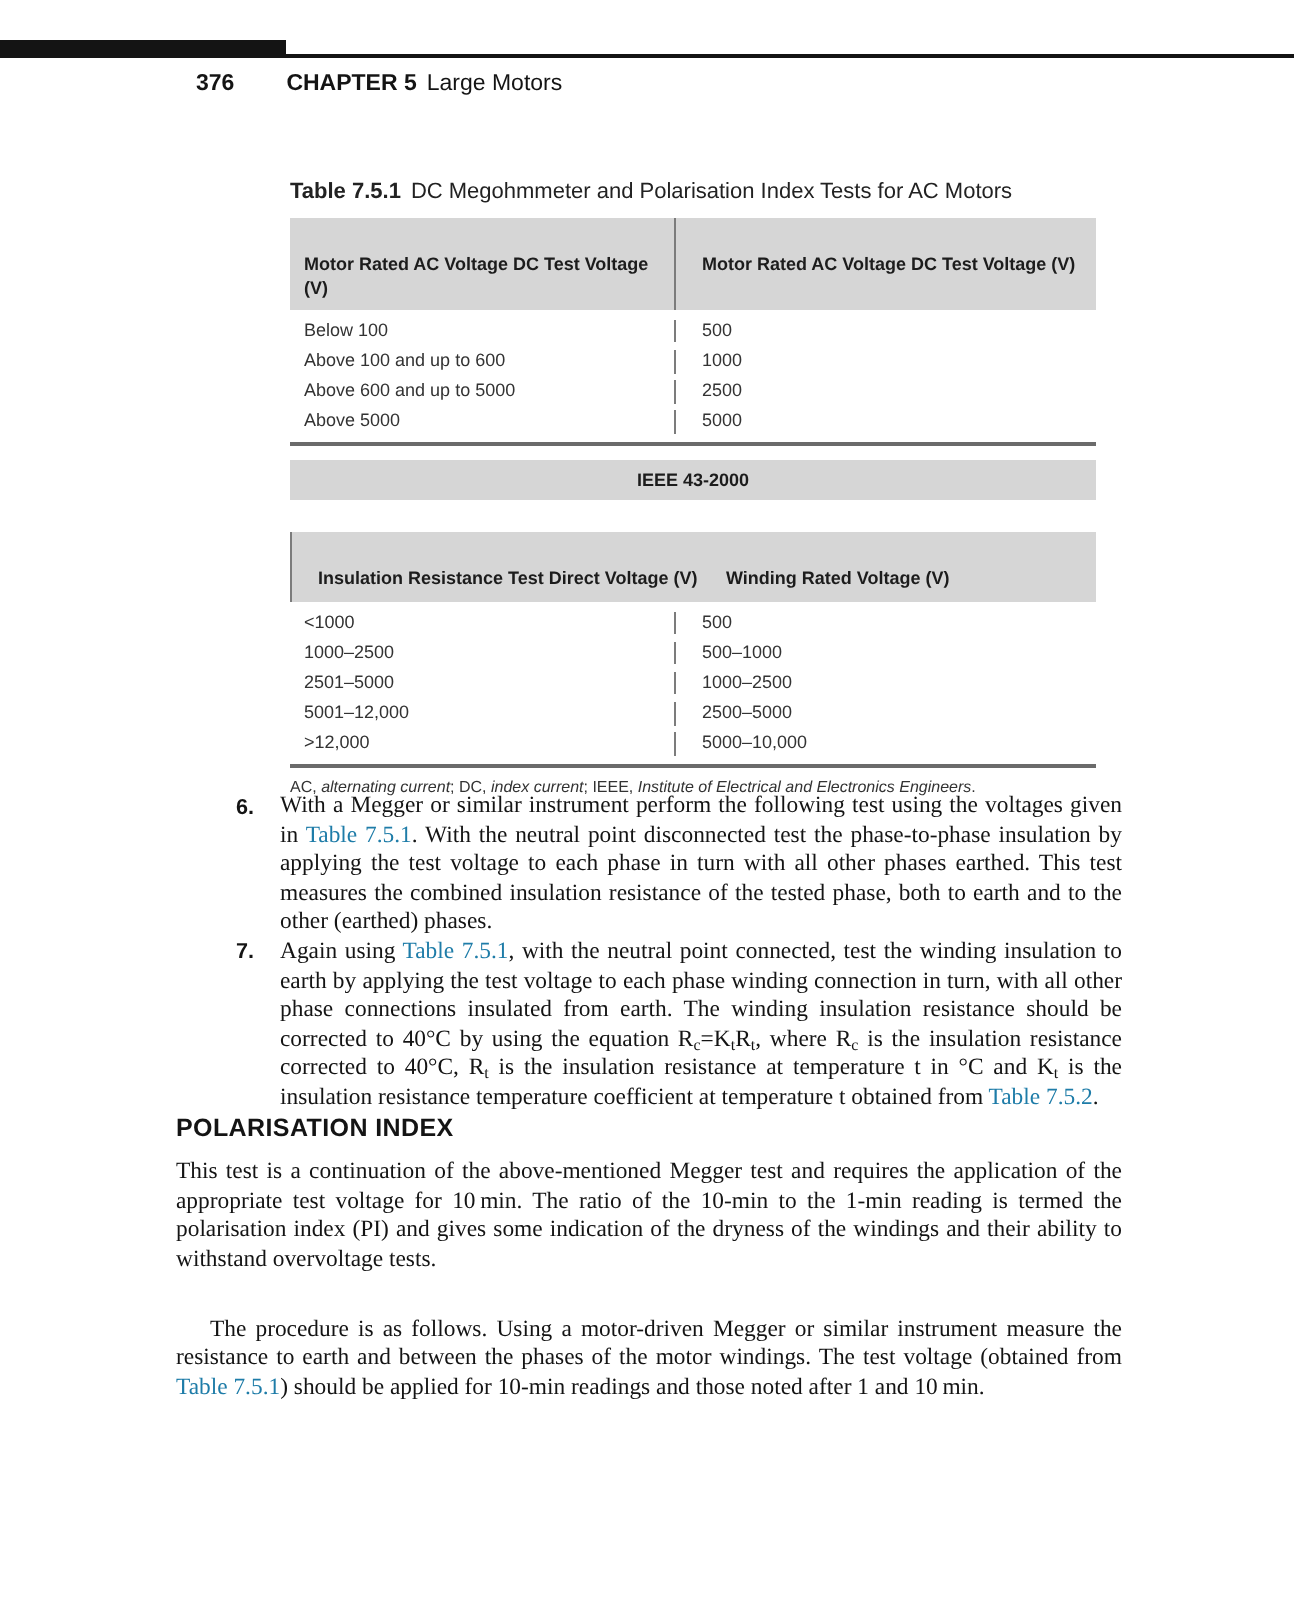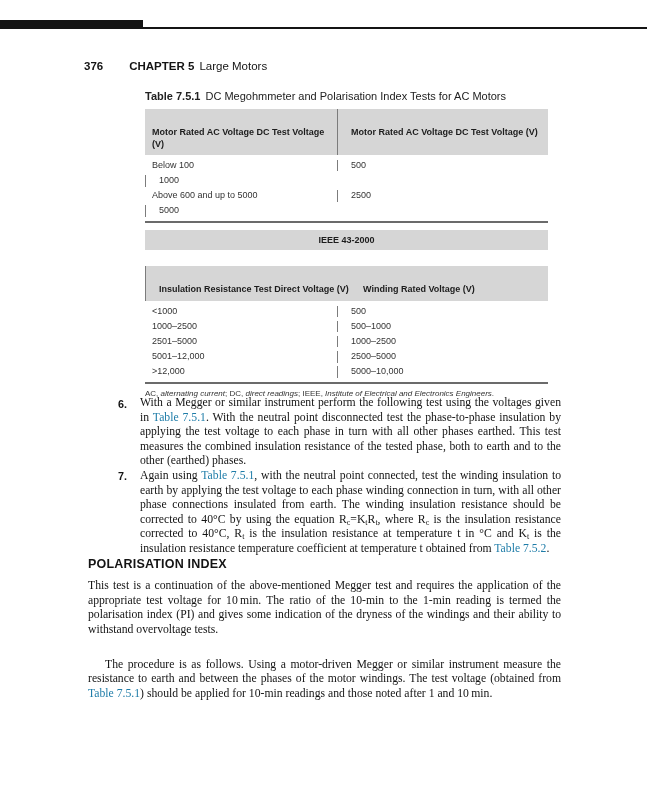--- a/index.html
+++ b/index.html
@@ -24,26 +24,25 @@
   .top-black-bar {
     position: absolute;
     left: 0; top: 20px;
     width: 143px; height: 9px;
     background: #141414;
   }
 
   
   .running-head {
     position: absolute;
-    left: 84px; top: 36px;
+    left: 98px; top: 36px;
     font-family: "Liberation Sans", sans-serif;
     font-size: 11.5px;
     color: #141414;
     white-space: nowrap;
-    margin-top: 24px;
   }
   .running-head .pagenum { font-weight: bold; }
   .running-head .chapter { font-weight: bold; margin-left: 26px; }
   .running-head .chapter-title { font-weight: normal; margin-left: 5px; }
 
   
   .table-figure {
     position: absolute;
     left: 145px; top: 90px;
     width: 403px;
@@ -156,27 +155,29 @@
     <div class="t-header">
       <div class="cell cl">Motor Rated AC Voltage DC Test Voltage (V)</div>
       <div class="cell cr">Motor Rated AC Voltage DC Test Voltage (V)</div>
     </div>
     <div class="t-body">
       <div class="t-row">
         <div class="cell cl">Below 100</div>
         <div class="cell cr">500</div>
       </div>
       <div class="t-row">
+        <div class="cell cl">Above 100 and up to 600</div>
         <div class="cell cr">1000</div>
       </div>
       <div class="t-row">
         <div class="cell cl">Above 600 and up to 5000</div>
         <div class="cell cr">2500</div>
       </div>
       <div class="t-row">
+        <div class="cell cl">Above 5000</div>
         <div class="cell cr">5000</div>
       </div>
     </div>
 
     <div class="banner">IEEE 43-2000</div>
 
     <div class="t-header">
       <div class="cell cr">Insulation Resistance Test Direct Voltage (V)</div>
       <div class="cell cl align-bottom">Winding Rated Voltage (V)</div>
     </div>
@@ -196,21 +197,21 @@
       <div class="t-row">
         <div class="cell cl">5001–12,000</div>
         <div class="cell cr">2500–5000</div>
       </div>
       <div class="t-row">
         <div class="cell cl">&gt;12,000</div>
         <div class="cell cr">5000–10,000</div>
       </div>
     </div>
 
-    <div class="footnote"><span>AC, </span><span class="run-i">alternating current</span><span>; DC, </span><span class="run-i">direct readings</span><span>; IEEE, </span><span class="run-i">Institute of Electrical and Electronics Engineers</span><span>.</span></div>
+    <div class="footnote"><span>AC, </span><span class="run-i">alternating current</span><span>; DC, </span><span class="run-i">index current</span><span>; IEEE, </span><span class="run-i">Institute of Electrical and Electronics Engineers</span><span>.</span></div>
   </div>
 
   <div class="body-text">
     <div class="list-item">
       <span class="list-num">6.</span>
       <span><span>With a Megger or similar instrument perform the following test using the voltages given in </span><span class="run-link">Table 7.5.1</span><span>. With the neutral point disconnected test the phase-to-phase insulation by applying the test voltage to each phase in turn with all other phases earthed. This test measures the combined insulation resistance of the tested phase, both to earth and to the other (earthed) phases.</span></span>
     </div>
     <div class="list-item">
       <span class="list-num">7.</span>
       <span><span>Again using </span><span class="run-link">Table 7.5.1</span><span>, with the neutral point connected, test the winding insulation to earth by applying the test voltage to each phase winding connection in turn, with all other phase connections insulated from earth. The winding insulation resistance should be corrected to 40°C by using the equation R</span><span class="run-sub">c</span><span>=K</span><span class="run-sub">t</span><span>R</span><span class="run-sub">t</span><span>, where R</span><span class="run-sub">c</span><span> is the insulation resistance corrected to 40°C, R</span><span class="run-sub">t</span><span> is the insulation resistance at temperature t in °C and K</span><span class="run-sub">t</span><span> is the insulation resistance temperature coefficient at temperature t obtained from </span><span class="run-link">Table 7.5.2</span><span>.</span></span>

